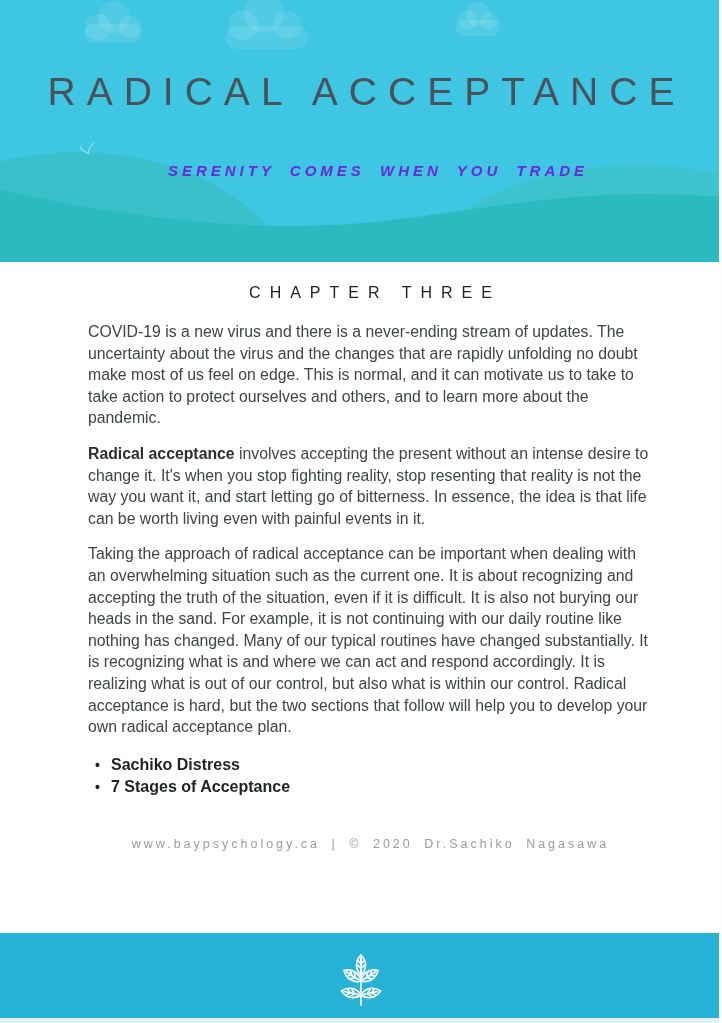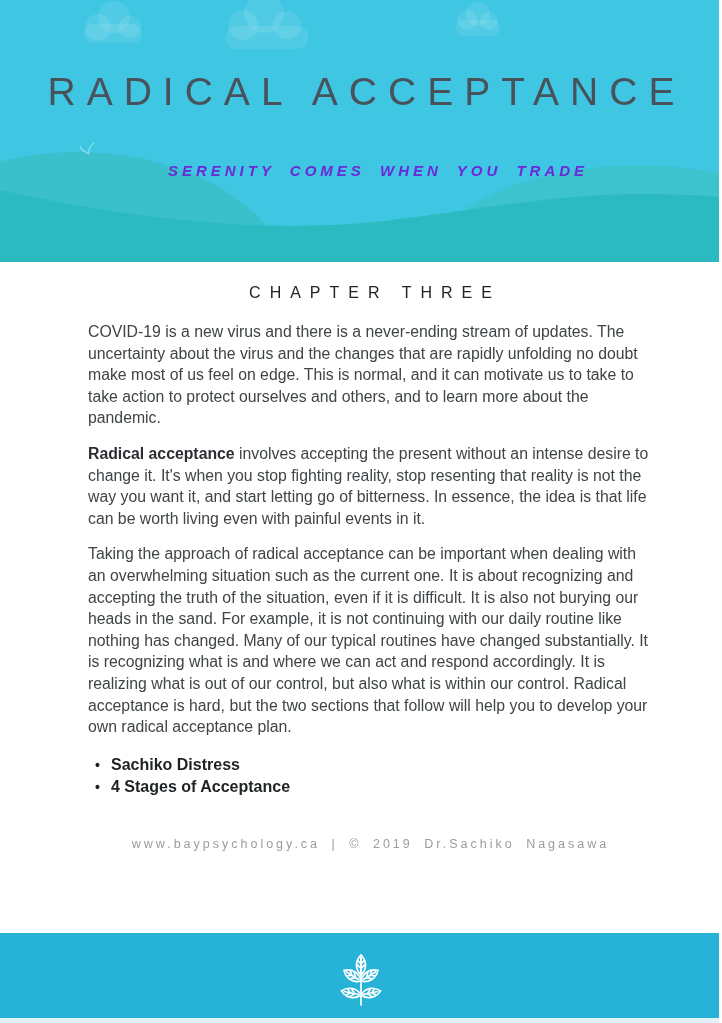--- a/index.html
+++ b/index.html
@@ -195,25 +195,25 @@
 
       <p>Taking the approach of radical acceptance can be important when dealing with an overwhelming situation such as the current one. It is about recognizing and accepting the truth of the situation, even if it is difficult. It is also not burying our heads in the sand. For example, it is not continuing with our daily routine like nothing has changed. Many of our typical routines have changed substantially. It is recognizing what is and where we can act and respond accordingly. It is realizing what is out of our control, but also what is within our control. Radical acceptance is hard, but the two sections that follow will help you to develop your own radical acceptance plan.</p>
 
       <ul class="bullet-list">
         <li>
           <span class="bullet-dot">•</span>
           <span>Sachiko Distress</span>
         </li>
         <li>
           <span class="bullet-dot">•</span>
-          <span>4 Stages of Acceptance</span>
+          <span>7 Stages of Acceptance</span>
         </li>
       </ul>
 
-      <div class="footer-credit">www.baypsychology.ca | © 2019 Dr.Sachiko Nagasawa</div>
+      <div class="footer-credit">www.baypsychology.ca | © 2020 Dr.Sachiko Nagasawa</div>
     </div>
   </div>
 
   <div class="footer-band">
     <span class="leaf-icon">
       <svg width="52" height="62" viewBox="0 0 52 62">
         <defs>
           <g id="leafShape">
             <path d="M0 0 C5.5 -5 6.5 -13.5 0 -20 C-6.5 -13.5 -5.5 -5 0 0 Z"></path>
             <path d="M0 -2.5 L0 -17"></path>

